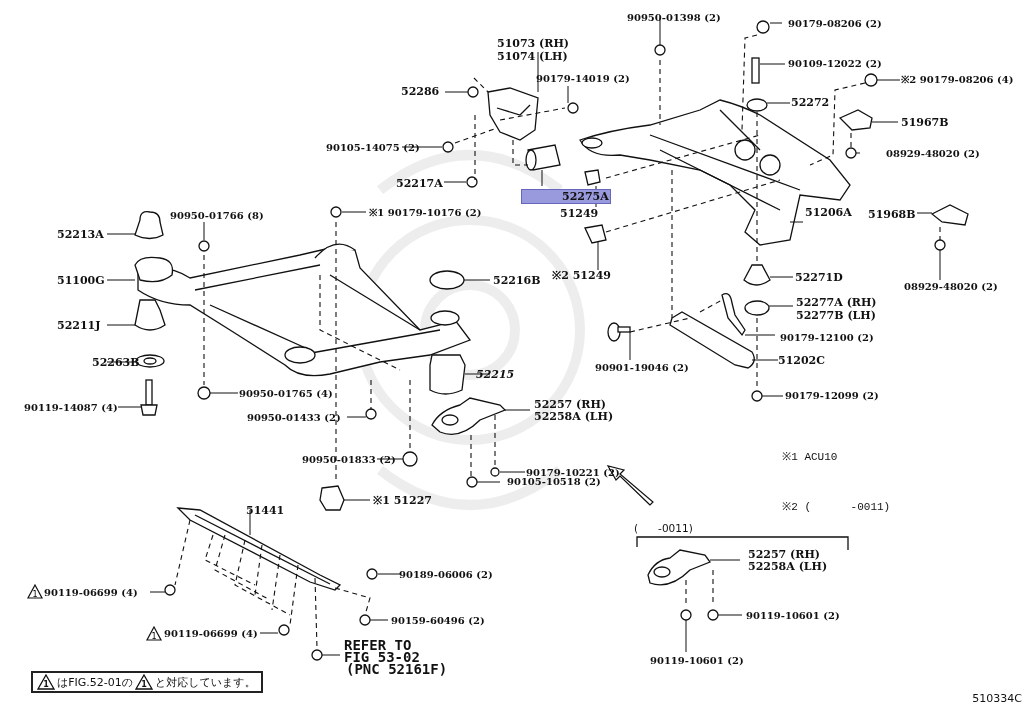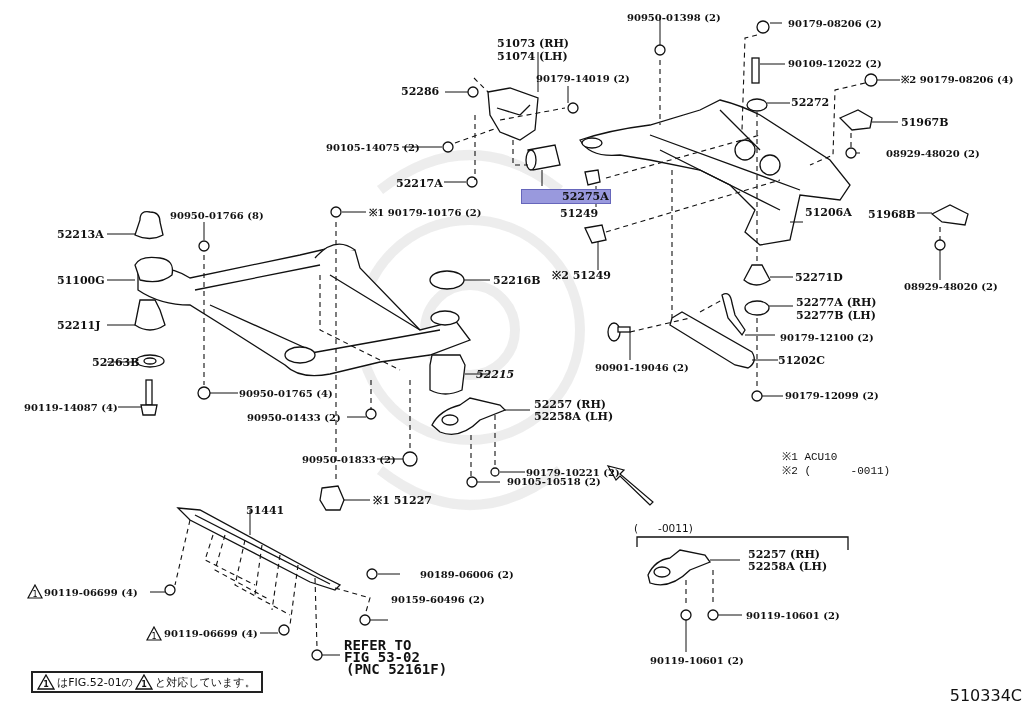--- a/index.html
+++ b/index.html
@@ -11,21 +11,21 @@
   .lbl.big { font-size:11px; line-height:13px; }
   .lbl.mono { font-family:"DejaVu Sans Mono","Liberation Mono",monospace; font-size:14px; line-height:12px; }
   .hl { background:#9999dd; border:1px solid #6666bb; padding:0 1px; }
   .note-box { position:absolute; left:31px; top:671px; width:232px; height:22px;
               border:2px solid #222; box-sizing:border-box; font-family:"DejaVu Sans","Liberation Sans",sans-serif;
               font-size:11px; display:flex; align-items:center; padding-left:4px; gap:2px; }
   .warn { display:inline-flex; align-items:flex-end; justify-content:center; width:18px; height:16px; position:relative; }
   .warn svg { position:absolute; left:0; top:0; }
   .warn span { position:relative; font-size:8px; font-weight:bold; z-index:1; line-height:10px; }
   .footer-code { position:absolute; right:2px; bottom:2px; font-family:"DejaVu Sans","Liberation Sans",sans-serif;
-                 font-size:16px; color:#111; }
+                 font-size:11px; color:#111; }
   .legend { position:absolute; left:782px; top:450px; font-family:Liberation Mono, monospace; font-size:11px; line-height:14px; }
   .variant { position:absolute; left:634px; top:522px; font-family:"DejaVu Sans","Liberation Sans",sans-serif; font-size:10.5px; }
 </style>
 </head>
 <body>
 
 <svg id="diagram" viewBox="0 0 1024 707" xmlns="http://www.w3.org/2000/svg">
 
   <g fill="none" stroke="#ececec" stroke-width="10" opacity="0.9">
     <circle cx="470" cy="330" r="110"></circle>
@@ -320,29 +320,29 @@
     </svg>
 </div>
 <div class="lbl" style="left:44px;top:587px;">90119-06699 (4)</div>
 <div style="position:absolute;left:146px;top:626px;width:16px;height:15px;">
   <svg width="16" height="15">
       <path d="M8 1 L15 14 L1 14 Z" fill="#fff" stroke="#111" stroke-width="1.2"></path>
       <text x="8" y="13" font-size="8" text-anchor="middle" font-family="DejaVu Sans, sans-serif">1</text>
     </svg>
 </div>
 <div class="lbl" style="left:164px;top:628px;">90119-06699 (4)</div>
-<div class="lbl" style="left:420px;top:569px;">90189-06006 (2)</div>
-<div class="lbl" style="left:391px;top:594px;text-align:center;">90159-60496 (2)</div>
+<div class="lbl" style="left:399px;top:569px;">90189-06006 (2)</div>
+<div class="lbl" style="left:391px;top:615px;text-align:center;">90159-60496 (2)</div>
 <div class="lbl mono" style="left:344px;top:639px;font-weight:bold;">REFER TO</div>
 <div class="lbl mono" style="left:344px;top:651px;font-weight:bold;">FIG 53-02</div>
 <div class="lbl mono" style="left:346px;top:663px;font-weight:bold;">(PNC 52161F)</div>
 
 <div class="legend">
   <div>※1 ACU10</div>
-  <div style="white-space:pre;">※2 (      -0011)</div>
+  <div style="white-space:pre;margin-top:36px;">※2 (      -0011)</div>
 </div>
 
 <div class="variant" style="white-space:pre;">(      -0011)</div>
 <div class="lbl big" style="left:748px;top:548px;">52257  (RH)</div>
 <div class="lbl big" style="left:748px;top:560px;">52258A (LH)</div>
 <div class="lbl" style="left:746px;top:610px;">90119-10601 (2)</div>
 <div class="lbl" style="left:650px;top:655px;">90119-10601 (2)</div>
 
 <div class="note-box">
   <span class="warn">

